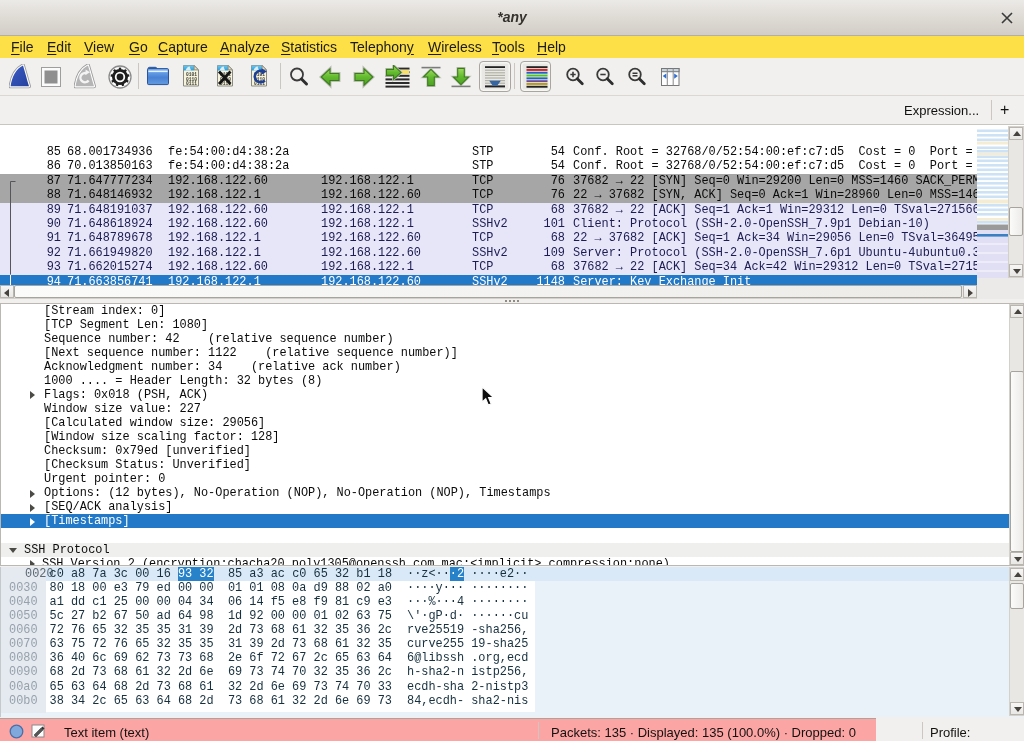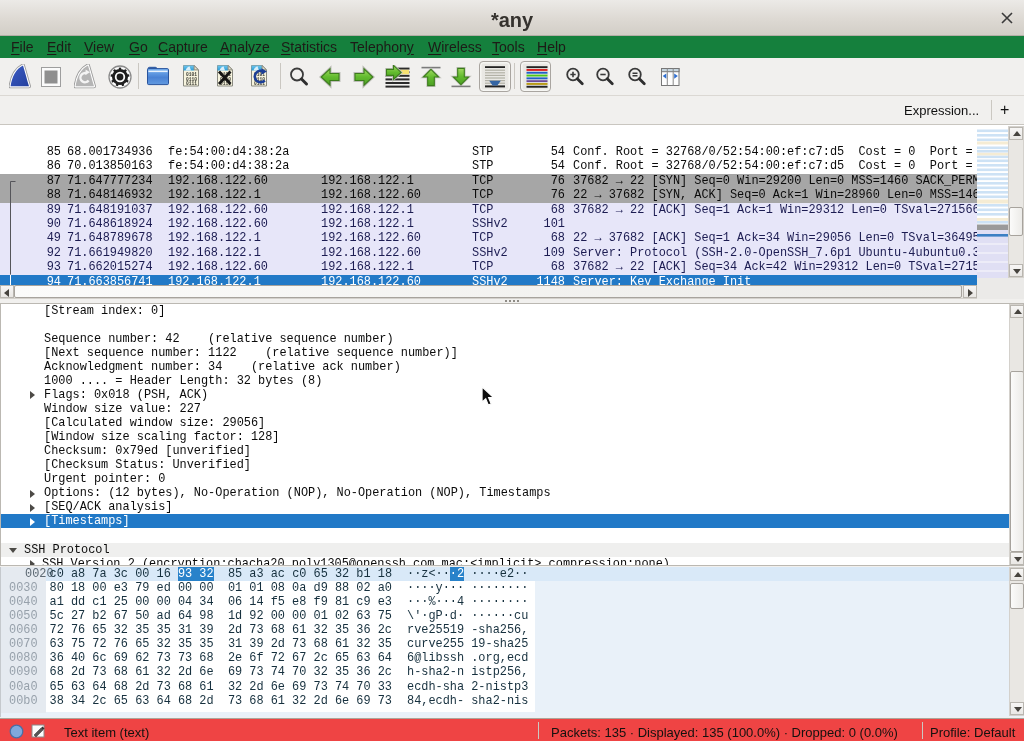--- a/index.html
+++ b/index.html
@@ -4,25 +4,25 @@
 <style>
 * { margin:0; padding:0; box-sizing:border-box; }
 body { width:1024px; height:741px; overflow:hidden; font-family:"Liberation Sans", sans-serif; background:#f1f0ee; }
 #win { position:relative; width:1024px; height:741px; }
 .abs { position:absolute; }
 
 
 #titlebar { left:0; top:0; width:1024px; height:36px;
   background:linear-gradient(#eceae7 0%, #ddd9d3 55%, #d2cec7 100%);
   border-bottom:1px solid #b3aea6; }
-#title { width:100%; top:9px; text-align:center; font-size:20px; font-weight:bold; color:#35322e; }
+#title { width:100%; top:9px; text-align:center; font-size:14px; font-weight:bold; color:#35322e;font-style:italic; }
 #closex { right:10px; top:11px; }
 
 
-#menubar { left:0; top:36px; width:1024px; height:22px; background:#15803d; font-size:14px; color:#1d1b17; }
+#menubar { left:0; top:36px; width:1024px; height:22px; background:#fde047; font-size:14px; color:#1d1b17; }
 #menubar span { position:absolute; top:3px; }
 #menubar u { text-decoration:underline; text-underline-offset:2px; }
 
 
 #toolbar { left:0; top:58px; width:1024px; height:38px; background:#f1f0ee; border-bottom:1px solid #dbd8d3; }
 .tsep { position:absolute; top:5px; width:1px; height:26px; background:#cac7c1; }
 .ticon { position:absolute; top:7px; }
 .tframe { position:absolute; top:3px; width:32px; height:30.5px; border:1px solid #a9a5a0; border-radius:4px;
   background:#e9e8e4; box-shadow: inset 0 0 0 1.5px #f6f6f3; }
 
@@ -81,21 +81,21 @@
 
 #hexpane { left:0; top:567px; width:1024px; height:150px; background:#e9f1f9; border-left:1px solid #c5c9cd; overflow:hidden; }
 #hexoffcol { position:absolute; left:0; top:0; width:45px; height:146px; background:#e5eaf0; }
 #hexwhite { position:absolute; left:45px; top:14.2px; width:489px; height:131px; background:#ffffff; }
 #hexrow0 { position:absolute; left:45px; top:0; width:963px; height:14.2px; background:#d9e9f8; }
 .hline { position:absolute; height:14.2px; font-family:"Liberation Mono", monospace; font-size:11.9px; line-height:14.2px; white-space:pre; color:#16303e; }
 .hoff { color:#97a1ab; }
 .hsel { background:#2882ca; color:#fff; }
 
 
-#statusbar { left:0; top:718px; width:1024px; height:23px; background:#ef4444; border-top:1px solid #a9a59e; font-size:13px; color:#14120f; }
+#statusbar { left:0; top:718px; width:876px; height:23px; background:#fca5a5; border-top:1px solid #a9a59e; font-size:13px; color:#14120f; }
 </style>
 </head>
 <body>
 <div id="win">
 
   <div class="abs" id="titlebar">
     <div class="abs" id="title">*any</div>
     <svg class="abs" id="closex" width="14" height="14">
         <path d="M2,2 L12,12 M12,2 L2,12" stroke="#3a3a3a" stroke-width="1.6"></path>
       </svg>
@@ -321,22 +321,22 @@
       <div class="hsep" style="left:466px"></div>
       <div class="hsep" style="left:524px"></div>
       <div class="hsep" style="left:568px"></div>
     </div>
     <div id="prows">
       <div class="prow r-white" style="top:20px"><span class="c-no">85</span><span class="c-time">68.001734936</span><span class="c-src">fe:54:00:d4:38:2a</span><span class="c-dst"></span><span class="c-pro">STP</span><span class="c-len">54</span><span class="c-info">Conf. Root = 32768/0/52:54:00:ef:c7:d5  Cost = 0  Port = 0x8001</span></div>
       <div class="prow r-white" style="top:34.4px"><span class="c-no">86</span><span class="c-time">70.013850163</span><span class="c-src">fe:54:00:d4:38:2a</span><span class="c-dst"></span><span class="c-pro">STP</span><span class="c-len">54</span><span class="c-info">Conf. Root = 32768/0/52:54:00:ef:c7:d5  Cost = 0  Port = 0x8001</span></div>
       <div class="prow r-gray" style="top:48.8px"><span class="c-no">87</span><span class="c-time">71.647777234</span><span class="c-src">192.168.122.60</span><span class="c-dst">192.168.122.1</span><span class="c-pro">TCP</span><span class="c-len">76</span><span class="c-info">37682 → 22 [SYN] Seq=0 Win=29200 Len=0 MSS=1460 SACK_PERM=1 TSva</span></div>
       <div class="prow r-gray" style="top:63.2px"><span class="c-no">88</span><span class="c-time">71.648146932</span><span class="c-src">192.168.122.1</span><span class="c-dst">192.168.122.60</span><span class="c-pro">TCP</span><span class="c-len">76</span><span class="c-info">22 → 37682 [SYN, ACK] Seq=0 Ack=1 Win=28960 Len=0 MSS=1460 SACK_</span></div>
       <div class="prow r-lav" style="top:77.6px"><span class="c-no">89</span><span class="c-time">71.648191037</span><span class="c-src">192.168.122.60</span><span class="c-dst">192.168.122.1</span><span class="c-pro">TCP</span><span class="c-len">68</span><span class="c-info">37682 → 22 [ACK] Seq=1 Ack=1 Win=29312 Len=0 TSval=2715664 TSecr</span></div>
-      <div class="prow r-lav" style="top:92px"><span class="c-no">90</span><span class="c-time">71.648618924</span><span class="c-src">192.168.122.60</span><span class="c-dst">192.168.122.1</span><span class="c-pro">SSHv2</span><span class="c-len">101</span></div>
-      <div class="prow r-lav" style="top:106.4px"><span class="c-no">49</span><span class="c-time">71.648789678</span><span class="c-src">192.168.122.1</span><span class="c-dst">192.168.122.60</span><span class="c-pro">TCP</span><span class="c-len">68</span><span class="c-info">22 → 37682 [ACK] Seq=1 Ack=34 Win=29056 Len=0 TSval=36495119 TSe</span></div>
+      <div class="prow r-lav" style="top:92px"><span class="c-no">90</span><span class="c-time">71.648618924</span><span class="c-src">192.168.122.60</span><span class="c-dst">192.168.122.1</span><span class="c-pro">SSHv2</span><span class="c-len">101</span><span class="c-info">Client: Protocol (SSH-2.0-OpenSSH_7.9p1 Debian-10)</span></div>
+      <div class="prow r-lav" style="top:106.4px"><span class="c-no">91</span><span class="c-time">71.648789678</span><span class="c-src">192.168.122.1</span><span class="c-dst">192.168.122.60</span><span class="c-pro">TCP</span><span class="c-len">68</span><span class="c-info">22 → 37682 [ACK] Seq=1 Ack=34 Win=29056 Len=0 TSval=36495119 TSe</span></div>
       <div class="prow r-lav" style="top:120.8px"><span class="c-no">92</span><span class="c-time">71.661949820</span><span class="c-src">192.168.122.1</span><span class="c-dst">192.168.122.60</span><span class="c-pro">SSHv2</span><span class="c-len">109</span><span class="c-info">Server: Protocol (SSH-2.0-OpenSSH_7.6p1 Ubuntu-4ubuntu0.3)</span></div>
       <div class="prow r-lav" style="top:135.2px"><span class="c-no">93</span><span class="c-time">71.662015274</span><span class="c-src">192.168.122.60</span><span class="c-dst">192.168.122.1</span><span class="c-pro">TCP</span><span class="c-len">68</span><span class="c-info">37682 → 22 [ACK] Seq=34 Ack=42 Win=29312 Len=0 TSval=2715668 TSe</span></div>
       <div class="prow r-sel" style="top:149.6px"><span class="c-no">94</span><span class="c-time">71.663856741</span><span class="c-src">192.168.122.1</span><span class="c-dst">192.168.122.60</span><span class="c-pro">SSHv2</span><span class="c-len">1148</span><span class="c-info">Server: Key Exchange Init</span></div>
       <svg class="abs" style="left:0;top:48.8px" width="20" height="116">
         <path d="M10.5,7.5 h5" stroke="#55555a" stroke-width="1" fill="none"></path>
         <path d="M10.5,7.5 v93.3" stroke="#55555a" stroke-width="1" fill="none"></path>
         <path d="M10.5,100.8 v11" stroke="#ffffff" stroke-width="1" fill="none"></path>
       </svg>
     </div>
     <div id="minimap">
@@ -394,20 +394,21 @@
         <div class="tri-lf"></div>
       </div>
     <div class="sbtn" style="left:963px;top:160px">
         <div class="tri-rt"></div>
       </div>
     <div class="sthumb" style="left:14px;top:160px;width:948px;height:13px"></div>
   </div>
 
   <div class="abs" id="details">
     <div class="dline" style="top:-0.5px"><span class="dtxt2">[Stream index: 0]</span></div>
+    <div class="dline" style="top:13.6px"><span class="dtxt2">[TCP Segment Len: 1080]</span></div>
     <div class="dline" style="top:27.6px"><span class="dtxt2">Sequence number: 42    (relative sequence number)</span></div>
     <div class="dline" style="top:41.7px"><span class="dtxt2">[Next sequence number: 1122    (relative sequence number)]</span></div>
     <div class="dline" style="top:55.7px"><span class="dtxt2">Acknowledgment number: 34    (relative ack number)</span></div>
     <div class="dline" style="top:69.8px"><span class="dtxt2">1000 .... = Header Length: 32 bytes (8)</span></div>
     <div class="dline" style="top:83.9px"><i class="arr2"></i><span class="dtxt2">Flags: 0x018 (PSH, ACK)</span></div>
     <div class="dline" style="top:97.9px"><span class="dtxt2">Window size value: 227</span></div>
     <div class="dline" style="top:112px"><span class="dtxt2">[Calculated window size: 29056]</span></div>
     <div class="dline" style="top:126px"><span class="dtxt2">[Window size scaling factor: 128]</span></div>
     <div class="dline" style="top:140.1px"><span class="dtxt2">Checksum: 0x79ed [unverified]</span></div>
     <div class="dline" style="top:154.2px"><span class="dtxt2">[Checksum Status: Unverified]</span></div>

